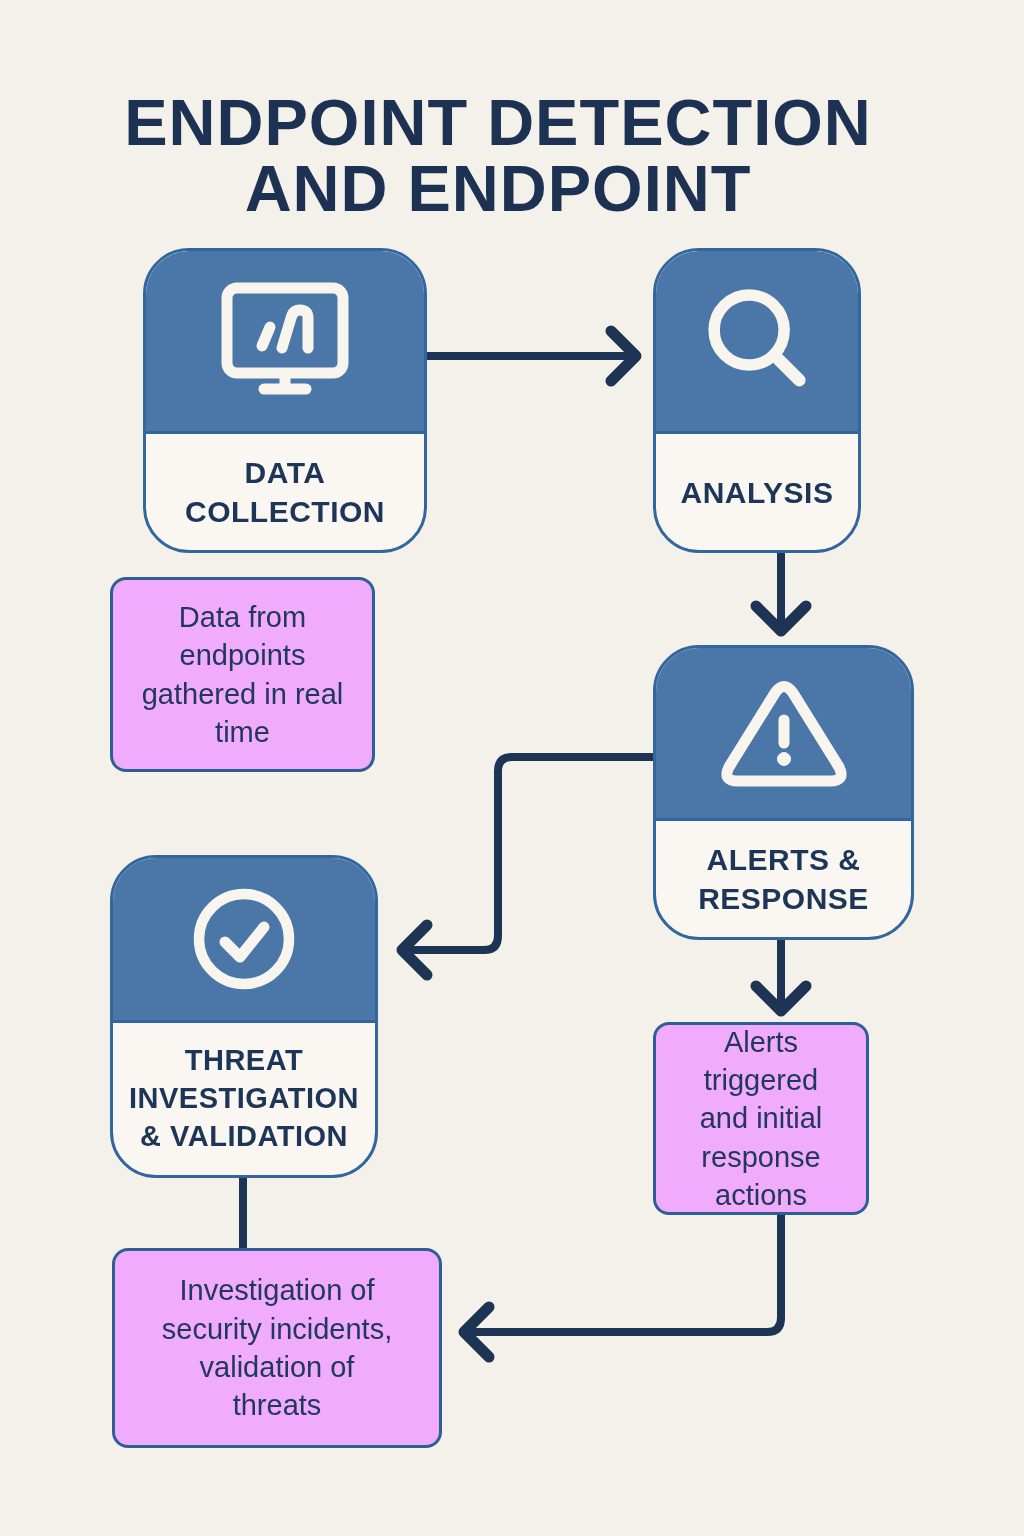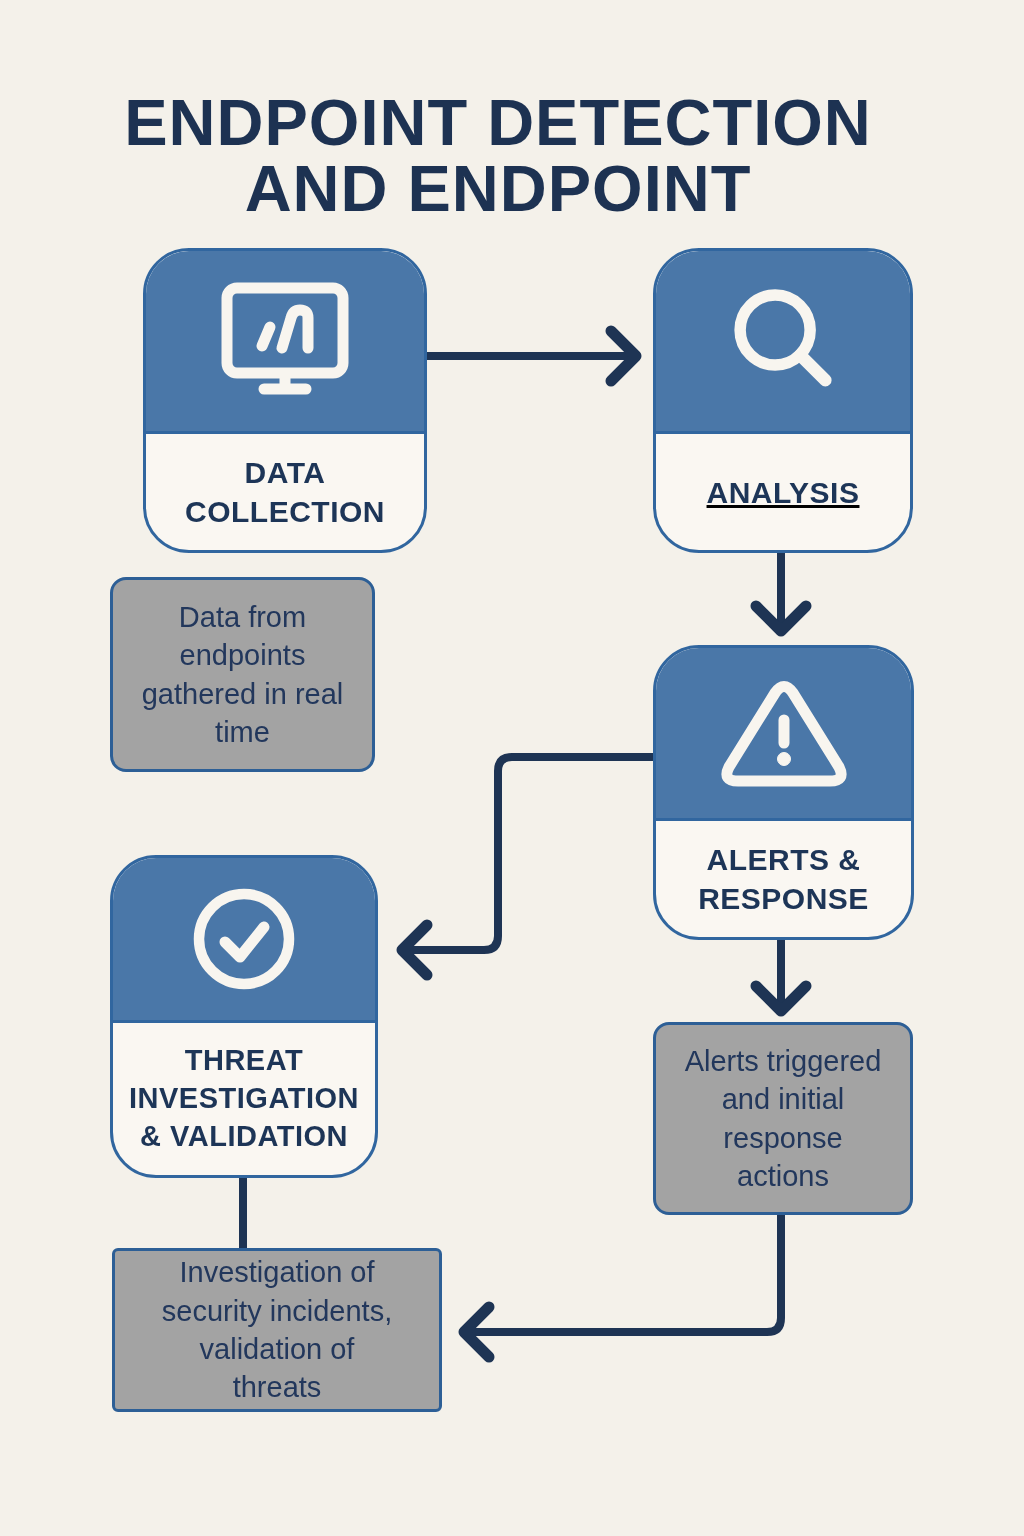--- a/index.html
+++ b/index.html
@@ -31,39 +31,39 @@
     display:flex;align-items:center;justify-content:center;
   }
   .card-label{
     flex:1;display:flex;align-items:center;justify-content:center;
     border-top:3px solid #31669f;
     text-align:center;color:#1d3557;font-weight:700;font-size:30px;
     line-height:1.3;letter-spacing:.5px;padding:0 8px;
   }
   .card-dc{left:110px;top:248px;width:284px;height:305px;margin-left:33px;}
   .card-dc .card-top{height:180px;}
-  .card-an{left:653px;top:248px;width:260px;height:305px;text-decoration:underline;}
+  .card-an{left:653px;top:248px;width:208px;height:305px;}
   .card-an .card-top{height:180px;}
   .card-ar{left:653px;top:645px;width:261px;height:295px;}
   .card-ar .card-top{height:170px;}
   .card-ti{left:110px;top:855px;width:268px;height:323px;}
   .card-ti .card-top{height:162px;}
   .card-ti .card-label{font-size:29px;}
   .icon{display:block;}
   .icon *{stroke:#f8f5ef;}
   .note{
     position:absolute;box-sizing:border-box;
-    border:3px solid #2d5f96;border-radius:16px;background:#a3a3a3;
+    border:3px solid #2d5f96;border-radius:16px;background:#f0abfc;
     display:flex;align-items:center;justify-content:center;
     text-align:center;color:#22375c;font-size:29px;line-height:1.32;
   }
   .note p{margin:0;}
   .note-dc{left:110px;top:577px;width:265px;height:195px;padding:0 22px;}
-  .note-ar{left:653px;top:1022px;width:260px;height:193px;padding:12px 24px;}
-  .note-ti{left:112px;top:1248px;width:330px;height:164px;padding:0 38px;border-radius:6px;}
+  .note-ar{left:653px;top:1022px;width:216px;height:193px;padding:12px 24px;}
+  .note-ti{left:112px;top:1248px;width:330px;height:200px;padding:0 38px;}
 </style>
 </head>
 <body>
 
 <div class="canvas">
 
   <svg class="connectors" viewBox="0 0 1024 1536">
     <g>
       <path class="flow-line" d="M 376 356 H 634"></path>
       <path class="flow-head" d="M 611 331 L 636 356 L 611 381"></path>

